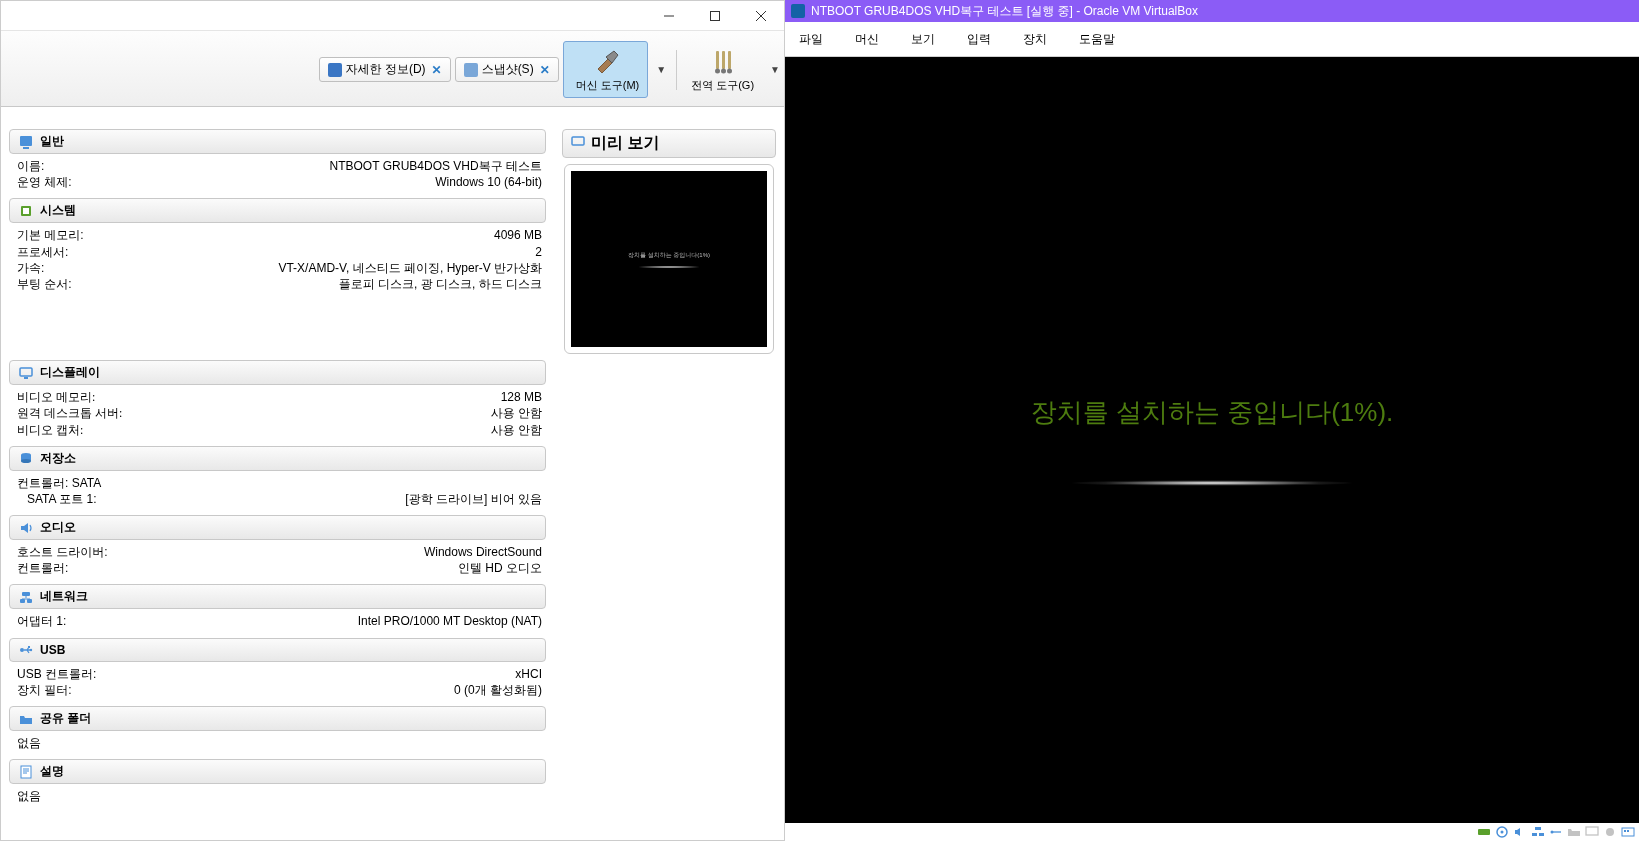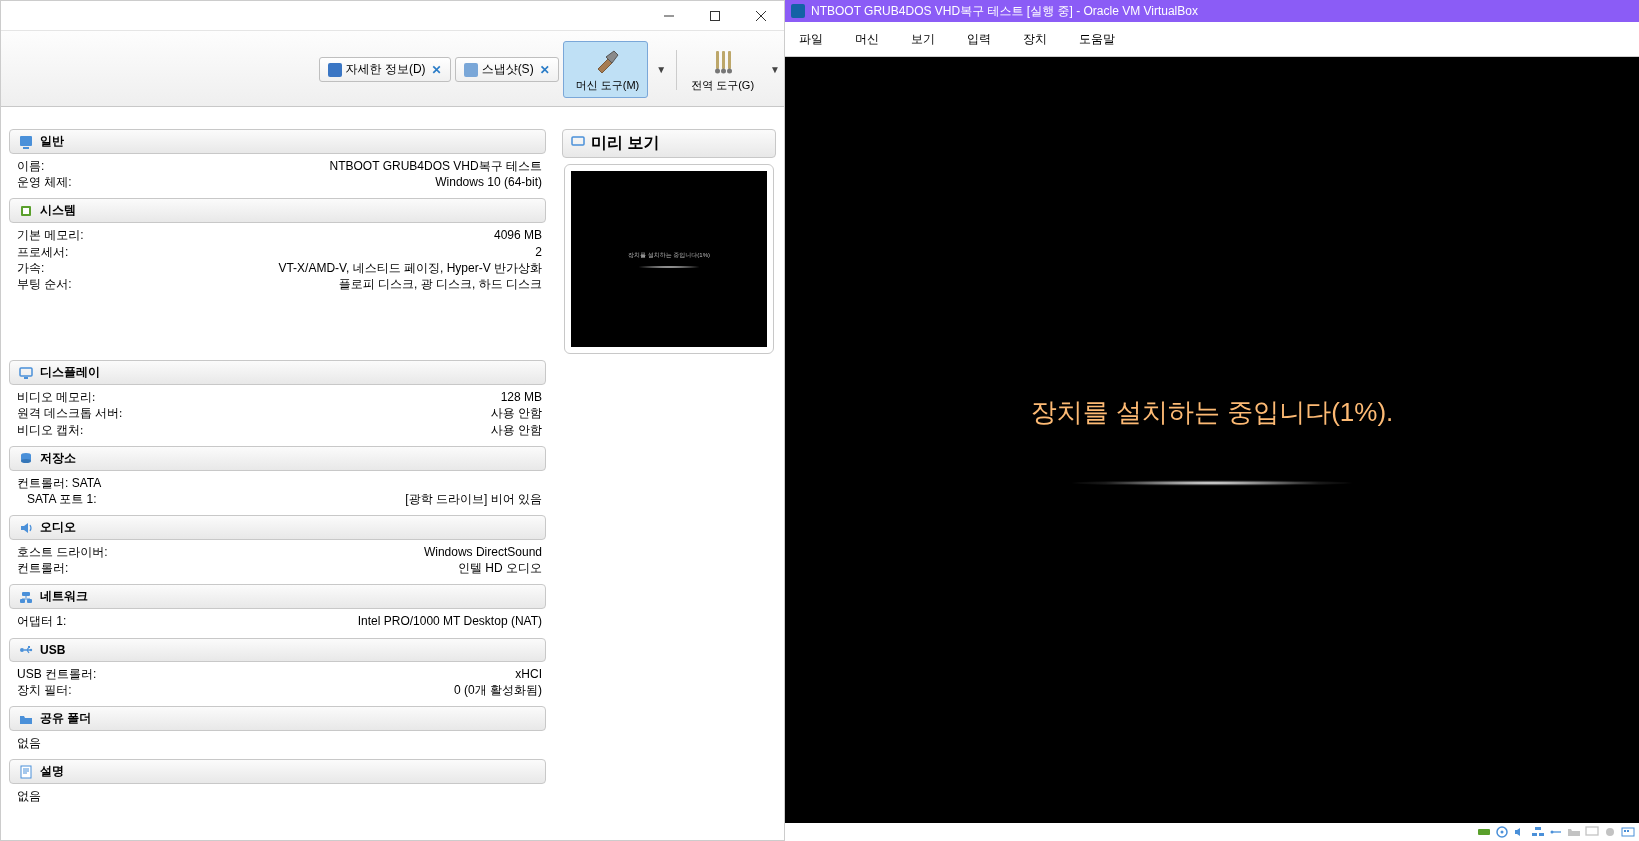--- a/index.html
+++ b/index.html
@@ -38,21 +38,21 @@
     .preview-inner { width: 100%; height: 176px; background: #000; display: flex; flex-direction: column; align-items: center; justify-content: center; color: #bbb; font-size: 6px; position: relative; }
     .preview-glow { width: 60px; height: 2px; background: radial-gradient(ellipse, #fff 0%, #000 80%); margin-top: 6px; }
     
     
     .right-panel { flex: 1; height: 100%; background: #000; display: flex; flex-direction: column; }
     .vm-titlebar { height: 22px; background: #8b5cf6; color: #fff; display: flex; align-items: center; padding: 0 6px; font-size: 12px; gap: 6px; }
     .vm-titlebar .vm-icon { width: 14px; height: 14px; background: #1462a6; border-radius: 2px; display: inline-block; }
     .vm-menubar { height: 35px; background: #fff; display: flex; align-items: center; padding: 0 4px; gap: 12px; font-size: 12px; border-bottom: 1px solid #d0d0d0; }
     .vm-menubar .menu-item { padding: 2px 10px; }
     .vm-screen { flex: 1; background: #000; position: relative; display: flex; flex-direction: column; align-items: center; justify-content: center; }
-    .vm-text { color: #fdba74; font-size: 26px; font-weight: 400; }
+    .vm-text { color: #4d7c0f; font-size: 26px; font-weight: 400; }
     .vm-glow { width: 280px; height: 6px; margin-top: 50px; background: radial-gradient(ellipse at center, rgba(255,255,255,0.95) 0%, rgba(255,255,255,0.1) 55%, rgba(0,0,0,0) 75%); border-radius: 50%; }
     .vm-statusbar { height: 18px; background: #fff; display: flex; justify-content: flex-end; align-items: center; padding: 0 4px; gap: 4px; }
     .status-icon { width: 14px; height: 12px; display: inline-block; }
     .status-icon.dim { opacity: 0.5; }
   </style>
 </head>
 <body>
 
 <div class="container">
 

